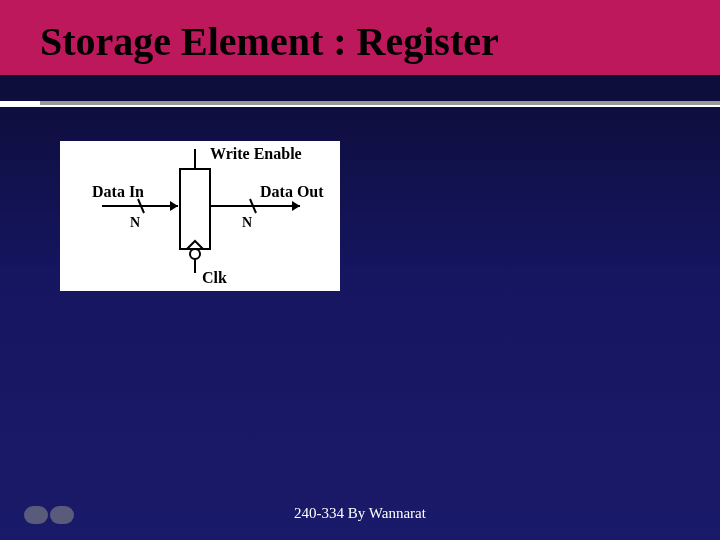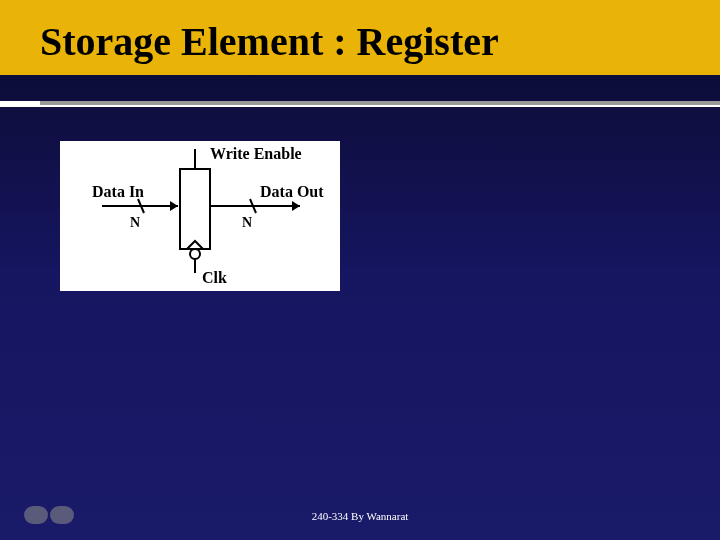--- a/index.html
+++ b/index.html
@@ -6,21 +6,21 @@
   body {
     width: 720px;
     height: 540px;
     background: linear-gradient(to bottom, #0a0a2a 0%, #151560 50%, #1a1a6a 100%);
     font-family: "Times New Roman", Times, serif;
     color: #fff;
     position: relative;
     overflow: hidden;
   }
   .title-area {
-    background: #eab308;
+    background: #be185d;
     color: #000;
     padding: 18px 20px 10px 40px;
   }
   .title-area h1 {
     font-size: 40px;
     font-weight: bold;
   }
   .title-underline {
     height: 6px;
     background: #ffffff;
@@ -91,21 +91,21 @@
     font-family: "Times New Roman", serif;
     font-weight: bold;
     fill: #000;
   }
   .footer {
     position: absolute;
     bottom: 18px;
     left: 0;
     width: 100%;
     text-align: center;
-    font-size: 11px;
+    font-size: 15px;
     color: #fff;
   }
   .nav-widget {
     position: absolute;
     left: 24px;
     bottom: 16px;
     width: 50px;
     height: 18px;
   }
   .nav-widget .pill {

